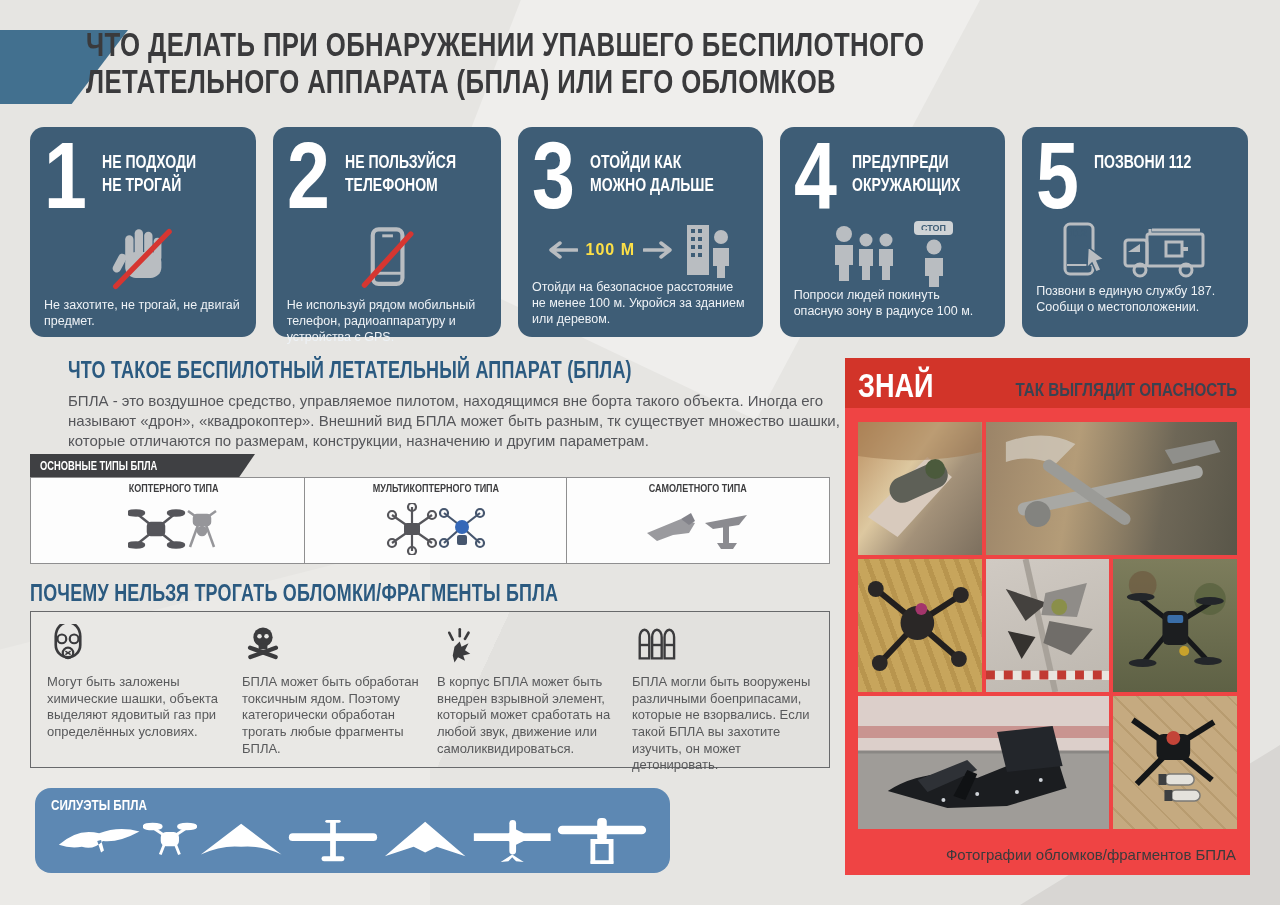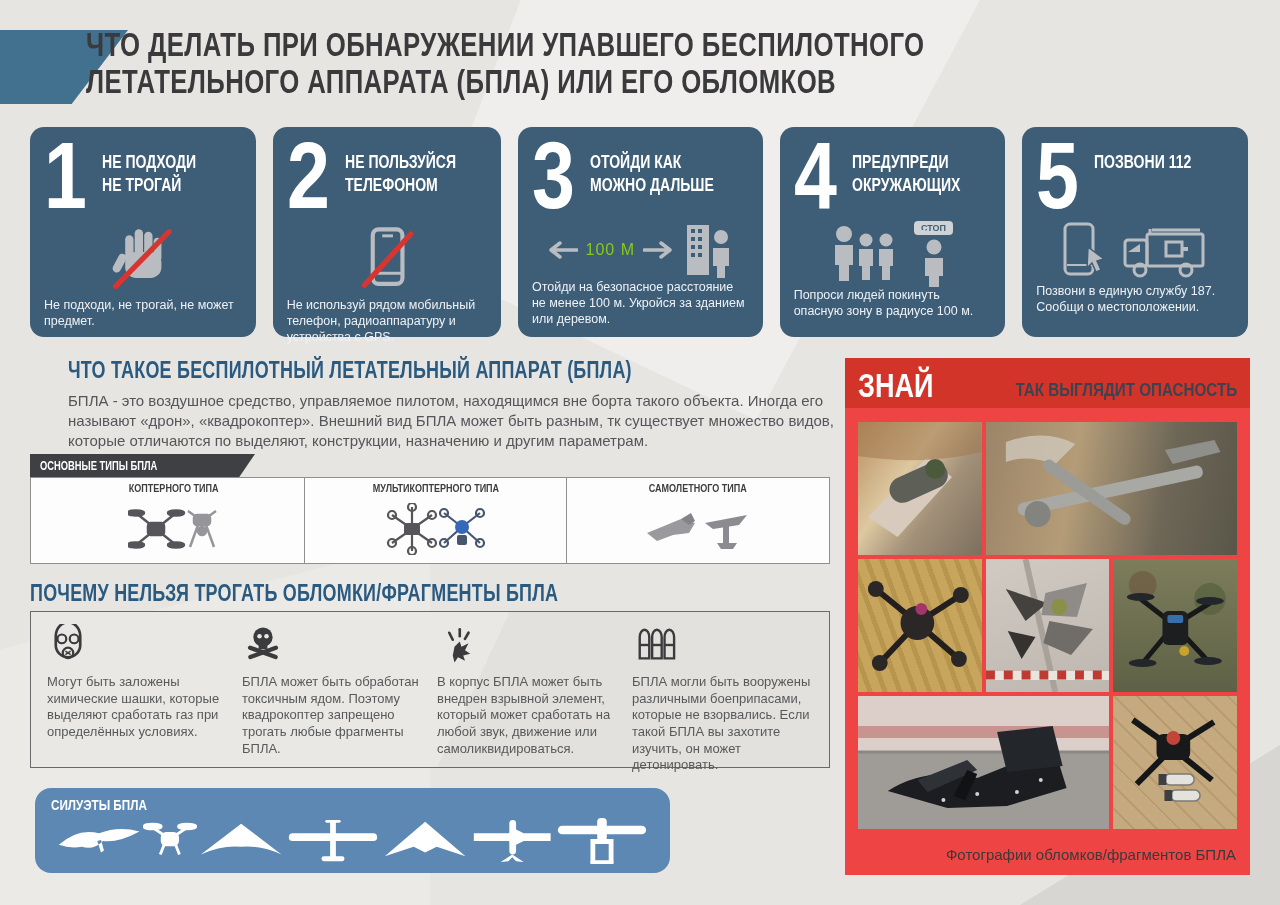--- a/index.html
+++ b/index.html
@@ -20,21 +20,21 @@
   
   .steps { position:absolute; left:30px; top:127px; width:1218px; height:210px; display:flex; gap:17px; }
   .step-card { flex:1; background:#3e5d76; border-radius:14px; padding:10px 14px 12px; color:#fff; display:flex; flex-direction:column; }
   .step-top { display:flex; align-items:flex-start; min-height:84px; }
   .step-num { font-size:94px; font-weight:bold; line-height:78px; transform:scaleX(.82); transform-origin:0 0; width:58px; flex:none; }
   .step-title { font-size:18px; font-weight:bold; line-height:1.3; padding-top:14px; }
   .step-icon { flex:1; display:flex; align-items:center; justify-content:center; gap:8px; }
   .step-text { font-size:12.5px; line-height:1.28; color:#eef2f6; min-height:48px; }
   .bubble { position:relative; background:#cfd3d6; color:#3e5d76; font-size:9px; font-weight:bold; border-radius:4px; padding:2px 7px;text-align:right; }
   .bubble:after { content:""; position:absolute; left:6px; bottom:-5px; border:5px solid transparent; border-top-color:#cfd3d6; border-left-width:3px; border-right-width:3px; }
-  .dist-label { font-size:16px; font-weight:normal; color:#84cc16; letter-spacing:1px; }
+  .dist-label { font-size:16px; font-weight:bold; color:#fde047; letter-spacing:1px; }
   .phone112-num { position:absolute; left:7px; top:6px; font-size:11px; font-weight:bold; color:#3e5d76; }
   .phone112-wrap { position:relative; }
 
   
   .about { position:absolute; left:30px; top:357px; width:800px;margin-left:38px; }
   h2.sec-h { font-size:23px; font-weight:bold; color:#2b5a80; letter-spacing:.3px; }
   .about p { margin-top:7px; font-size:15px; line-height:1.32; color:#55565a; width:790px; }
 
   
   .types-banner { position:absolute; left:30px; top:454px; width:225px; height:23px; background:#3f4043; clip-path:polygon(0 0,100% 0,93% 100%,0 100%); color:#fff; font-size:12px; font-weight:bold; display:flex; align-items:center; padding-left:10px; }
@@ -103,21 +103,21 @@
             <rect x="17" y="12" width="7" height="22" rx="3.5"></rect>
             <rect x="25" y="7" width="7" height="24" rx="3.5"></rect>
             <rect x="33" y="9" width="7" height="23" rx="3.5"></rect>
             <rect x="41" y="14" width="6.5" height="20" rx="3.2"></rect>
             <rect x="17" y="26" width="30.5" height="22" rx="9"></rect>
             <rect x="9" y="27" width="7" height="17" rx="3.5" transform="rotate(28 12.5 35)"></rect>
           </g>
           <line x1="54" y1="9" x2="9" y2="55" stroke="#d63631" stroke-width="4.5" stroke-linecap="round"></line>
         </svg>
       </div>
-      <div class="step-text">Не подходи, не трогай, не может предмет.</div>
+      <div class="step-text">Не захотите, не трогай, не двигай предмет.</div>
     </div>
 
     <div class="step-card">
       <div class="step-top">
         <div class="step-num">2</div>
         <div class="step-title">
           <span class="cond">НЕ ПОЛЬЗУЙСЯ</span><br>
           <span class="cond">ТЕЛЕФОНОМ</span>
         </div>
       </div>
@@ -227,21 +227,21 @@
           </g>
           <path d="M60 21 h6 v4 h-6 z" fill="#b9bdc1"></path>
         </svg>
       </div>
       <div class="step-text">Позвони в единую службу 187. Сообщи о местоположении.</div>
     </div>
   </div>
 
   <div class="about">
     <h2 class="sec-h"><span class="cond">ЧТО ТАКОЕ БЕСПИЛОТНЫЙ ЛЕТАТЕЛЬНЫЙ АППАРАТ (БПЛА)</span></h2>
-    <p>БПЛА - это воздушное средство, управляемое пилотом, находящимся вне борта такого объекта. Иногда его называют «дрон», «квадрокоптер». Внешний вид БПЛА может быть разным, тк существует множество видов, которые отличаются по выделяют, конструкции, назначению и другим параметрам.</p>
+    <p>БПЛА - это воздушное средство, управляемое пилотом, находящимся вне борта такого объекта. Иногда его называют «дрон», «квадрокоптер». Внешний вид БПЛА может быть разным, тк существует множество шашки, которые отличаются по размерам, конструкции, назначению и другим параметрам.</p>
   </div>
 
   <div class="types-banner">
       <span class="cond">ОСНОВНЫЕ ТИПЫ БПЛА</span>
     </div>
   <div class="types-box">
     <div class="type-cell">
       <div class="type-label"><span class="cond-c">КОПТЕРНОГО ТИПА</span></div>
       <div class="type-imgs">
         <svg width="92" height="52" viewBox="0 0 92 52">
@@ -325,34 +325,34 @@
       <div class="reason-icon">
         <svg width="42" height="42" viewBox="0 0 48 48">
           <path d="M10 14 a14 16 0 0 1 28 0 v10 a14 14 0 0 1 -28 0 z" fill="none" stroke="#3b3b3d" stroke-width="3"></path>
           <circle cx="17" cy="17" r="5" fill="none" stroke="#3b3b3d" stroke-width="2.5"></circle>
           <circle cx="31" cy="17" r="5" fill="none" stroke="#3b3b3d" stroke-width="2.5"></circle>
           <circle cx="24" cy="33" r="6" fill="none" stroke="#3b3b3d" stroke-width="2.5"></circle>
           <line x1="21" y1="31" x2="27" y2="35" stroke="#3b3b3d" stroke-width="1.5"></line>
           <line x1="21" y1="35" x2="27" y2="31" stroke="#3b3b3d" stroke-width="1.5"></line>
         </svg>
       </div>
-      <div class="reason-text">Могут быть заложены химические шашки, которые выделяют сработать газ при определённых условиях.</div>
+      <div class="reason-text">Могут быть заложены химические шашки, объекта выделяют ядовитый газ при определённых условиях.</div>
     </div>
     <div class="reason">
       <div class="reason-icon">
         <svg width="42" height="42" viewBox="0 0 48 48">
           <circle cx="24" cy="15" r="11" fill="#3b3b3d"></circle>
           <rect x="19" y="22" width="10" height="7" fill="#3b3b3d"></rect>
           <circle cx="20" cy="14" r="2.6" fill="#e9e8e5"></circle>
             <circle cx="28" cy="14" r="2.6" fill="#e9e8e5"></circle>
           <rect x="6" y="30" width="36" height="5" rx="2.5" transform="rotate(20 24 32)" fill="#3b3b3d"></rect>
           <rect x="6" y="30" width="36" height="5" rx="2.5" transform="rotate(-20 24 32)" fill="#3b3b3d"></rect>
         </svg>
       </div>
-      <div class="reason-text">БПЛА может быть обработан токсичным ядом. Поэтому квадрокоптер запрещено трогать любые фрагменты БПЛА.</div>
+      <div class="reason-text">БПЛА может быть обработан токсичным ядом. Поэтому категорически обработан трогать любые фрагменты БПЛА.</div>
     </div>
     <div class="reason">
       <div class="reason-icon">
         <svg width="42" height="42" viewBox="0 0 48 48">
           <path d="M20 26 l6 -6 2 6 8 -4 -4 8 6 4 -8 2 2 6 -8 -4 -4 6 -2 -8 z" fill="#3b3b3d"></path>
           <line x1="14" y1="10" x2="18" y2="18" stroke="#3b3b3d" stroke-width="3" stroke-linecap="round"></line>
           <line x1="26" y1="6" x2="26" y2="14" stroke="#3b3b3d" stroke-width="3" stroke-linecap="round"></line>
           <line x1="36" y1="10" x2="32" y2="17" stroke="#3b3b3d" stroke-width="3" stroke-linecap="round"></line>
         </svg>
       </div>

